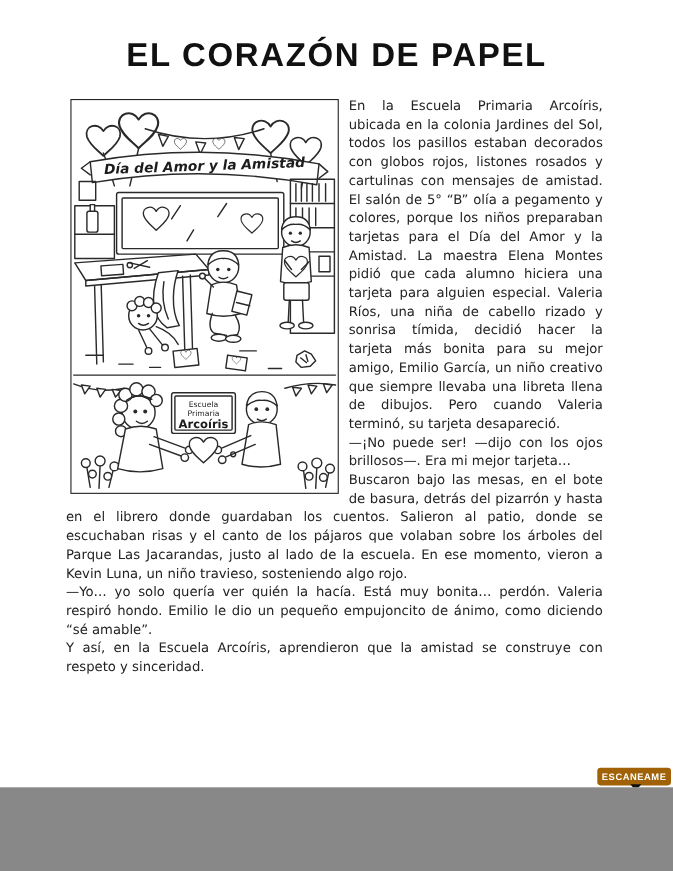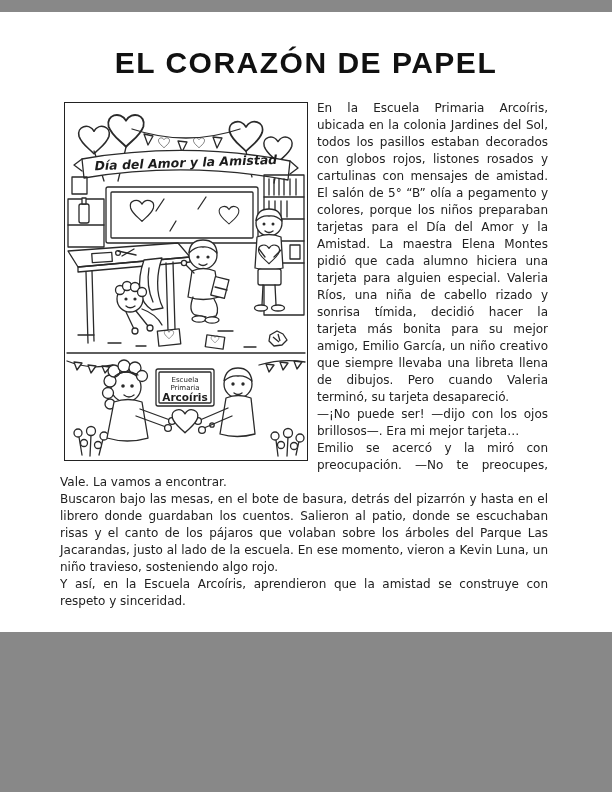--- a/index.html
+++ b/index.html
@@ -1,17 +1,17 @@
 <!DOCTYPE html>
 <html><head>
 <meta charset="utf-8">
 <style>
   html,body{margin:0;padding:0;background:#888;}
-  .page{position:relative;width:612px;height:620px;background:#ffffff;overflow:hidden;
-        font-family:"DejaVu Sans",sans-serif;color:#1d1d1d;margin:12px auto;}
+  .page{position:relative;width:612px;height:716px;background:#ffffff;overflow:hidden;
+        font-family:"DejaVu Sans",sans-serif;color:#1d1d1d;margin:0 auto;}
   .title{position:absolute;top:34px;left:0;right:0;text-align:center;
          font-family:"Liberation Sans",sans-serif;font-weight:bold;font-size:30px;
          letter-spacing:1.5px;color:#111;}
   .story{position:absolute;left:60px;top:88px;width:488px;font-size:12px;line-height:17px;
          text-align:justify;color:#222;}
   .story p{margin:0;}
   .illu{float:left;width:244px;height:359px;margin:2px 9px 2px 4px;border:1.6px solid #222;
         box-sizing:border-box;background:#fff;}
   .illu svg{display:block;width:100%;height:100%;}
   svg .ln{fill:none;stroke:#2a2a2a;stroke-width:1.3;stroke-linecap:round;stroke-linejoin:round;}
@@ -250,22 +250,22 @@
             <circle class="fw" cx="136" cy="327" r="3.4"></circle>
           <circle class="ln" cx="146" cy="322" r="2.2"></circle>
         </g>
 
         <use class="fw" href="#heart" transform="translate(119,314) scale(1.05)"></use>
       </svg>
     </div>
 
     <p>En la Escuela Primaria Arcoíris, ubicada en la colonia Jardines del Sol, todos los pasillos estaban decorados con globos rojos, listones rosados y cartulinas con mensajes de amistad. El salón de 5° “B” olía a pegamento y colores, porque los niños preparaban tarjetas para el Día del Amor y la Amistad. La maestra Elena Montes pidió que cada alumno hiciera una tarjeta para alguien especial. Valeria Ríos, una niña de cabello rizado y sonrisa tímida, decidió hacer la tarjeta más bonita para su mejor amigo, Emilio García, un niño creativo que siempre llevaba una libreta llena de dibujos. Pero cuando Valeria terminó, su tarjeta desapareció.</p>
     <p>—¡No puede ser! —dijo con los ojos brillosos—. Era mi mejor tarjeta…</p>
-    <p>Emilio se acercó y la miró con preocupación. —No te preocupes, Vale. La vamos a encontrar.</p>
     <p>Buscaron bajo las mesas, en el bote de basura, detrás del pizarrón y hasta en el librero donde guardaban los cuentos. Salieron al patio, donde se escuchaban risas y el canto de los pájaros que volaban sobre los árboles del Parque Las Jacarandas, justo al lado de la escuela. En ese momento, vieron a Kevin Luna, un niño travieso, sosteniendo algo rojo.</p>
+    <p>—Yo… yo solo quería ver quién la hacía. Está muy bonita… perdón. Valeria respiró hondo. Emilio le dio un pequeño empujoncito de ánimo, como diciendo “sé amable”.</p>
     <p>Y así, en la Escuela Arcoíris, aprendieron que la amistad se construye con respeto y sinceridad.</p>
   </div>
 
   <div class="logo">
     <div class="logo-row">
       <span class="logo-letter" style="background-color: rgb(232, 134, 45);">M</span>
       <span class="logo-letter" style="background-color: rgb(242, 184, 45);">A</span>
       <span class="logo-letter" style="background-color: rgb(53, 167, 159);">T</span>
       <span class="logo-letter" style="background-color: rgb(217, 69, 52);">E</span>
       <span class="logo-letter" style="background-color: rgb(138, 181, 63);">R</span>

